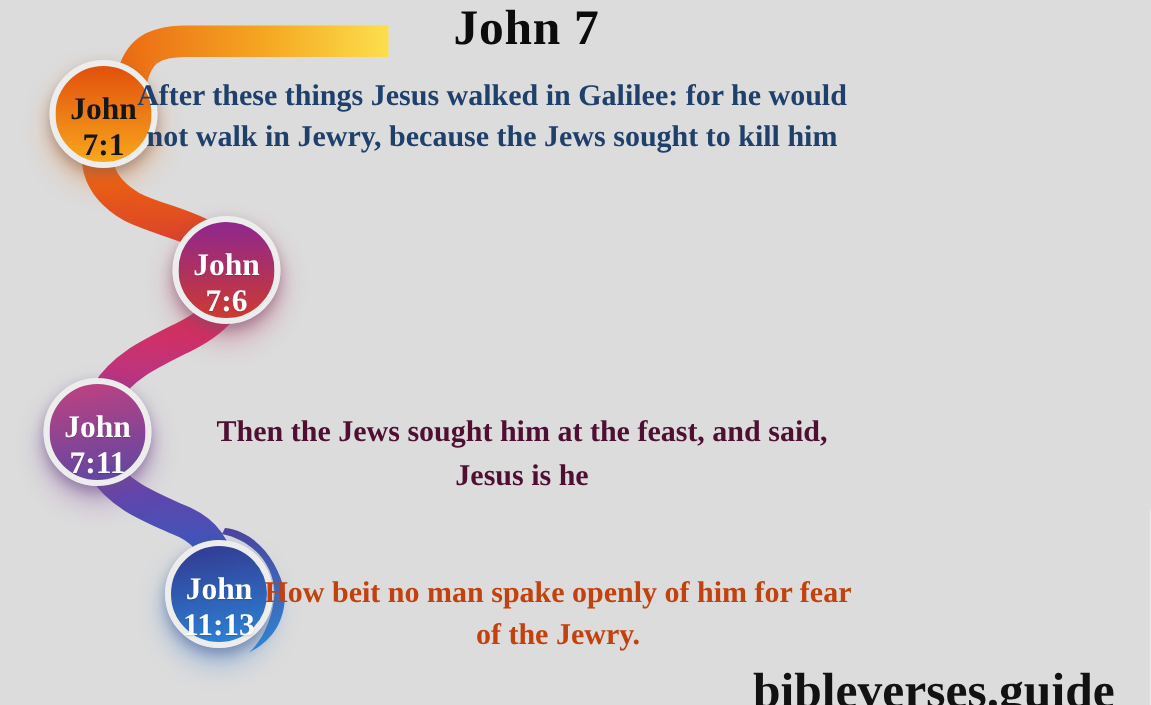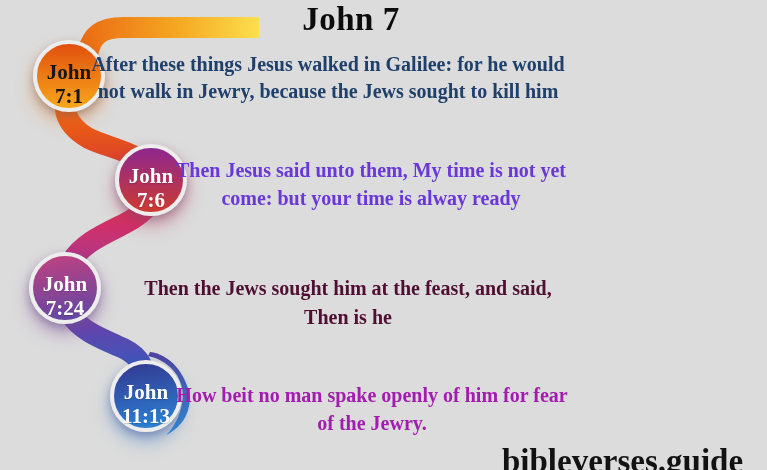--- a/index.html
+++ b/index.html
@@ -39,21 +39,21 @@
   .badge-4{left:110px;top:360px;
     background:linear-gradient(170deg,#33388f 0%,#2b85d9 100%);
     color:#ffffff;
     box-shadow:0 4px 8px rgba(80,90,140,.45),0 10px 18px rgba(50,120,210,.40);}
   .verse{
     position:absolute;text-align:center;font-weight:bold;font-size:20px;
   }
   .verse-1{left:88px;top:51px;width:480px;line-height:27px;color:#20406c;}
   .verse-2{left:161px;top:156px;width:420px;line-height:28px;color:#6a38d8;}
   .verse-3{left:118px;top:274px;width:460px;line-height:29px;color:#4e0f33;}
-  .verse-4{left:162px;top:381px;width:420px;line-height:28px;color:#a21caf;}
+  .verse-4{left:162px;top:381px;width:420px;line-height:28px;color:#c2410c;}
   .watermark{
     position:absolute;left:502px;top:423px;width:230px;
     font-size:33px;font-weight:bold;color:#121212;margin-top:20px;
   }
 </style>
 </head>
 <body>
 
 <div class="canvas">
 
@@ -97,32 +97,28 @@
   </div>
   <div class="verse verse-1">
     <div>After these things Jesus walked in Galilee: for he would</div>
     <div>not walk in Jewry, because the Jews sought to kill him</div>
   </div>
 
   <div class="badge badge-2">
     <span class="bk">John</span>
     <span class="vs">7:6</span>
   </div>
-  <div class="verse verse-2">
-    <div>Then Jesus said unto them, My time is not yet</div>
-    <div>come: but your time is alway ready</div>
-  </div>
 
   <div class="badge badge-3">
     <span class="bk">John</span>
-    <span class="vs">7:24</span>
+    <span class="vs">7:11</span>
   </div>
   <div class="verse verse-3">
     <div>Then the Jews sought him at the feast, and said,</div>
-    <div>Then is he</div>
+    <div>Jesus is he</div>
   </div>
 
   <div class="badge badge-4">
     <span class="bk">John</span>
     <span class="vs">11:13</span>
   </div>
   <div class="verse verse-4">
     <div>How beit no man spake openly of him for fear</div>
     <div>of the Jewry.</div>
   </div>

